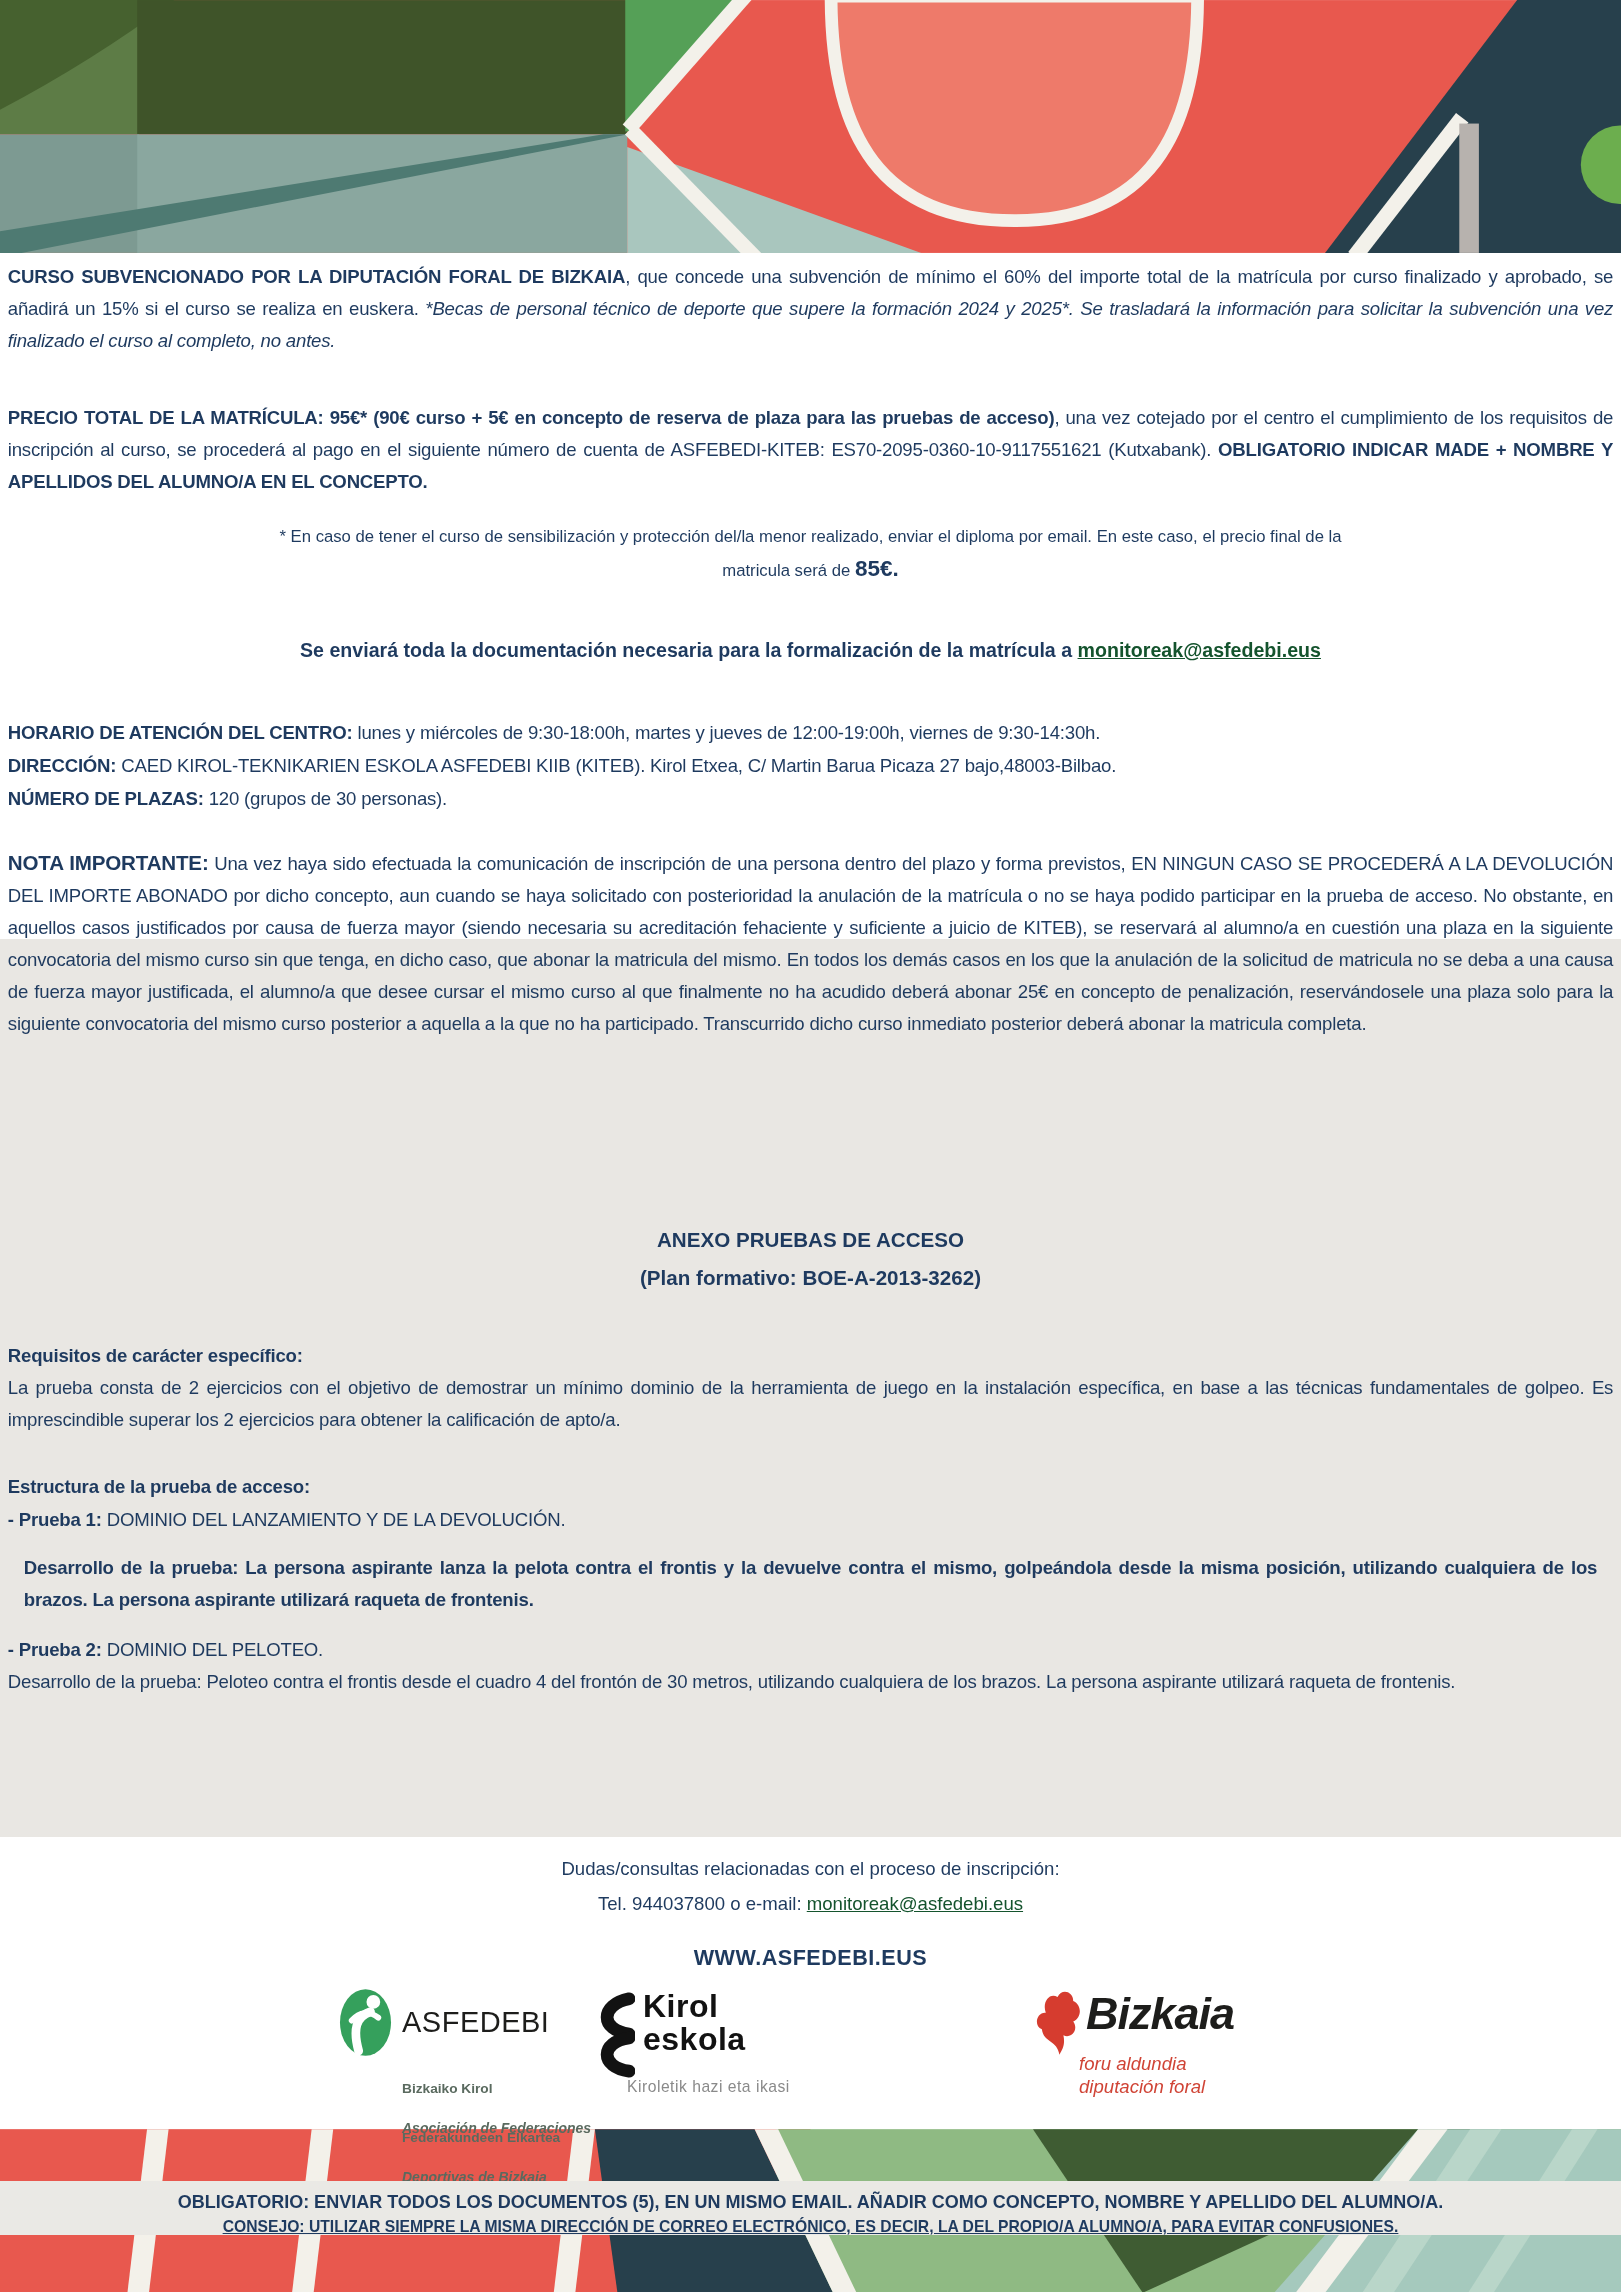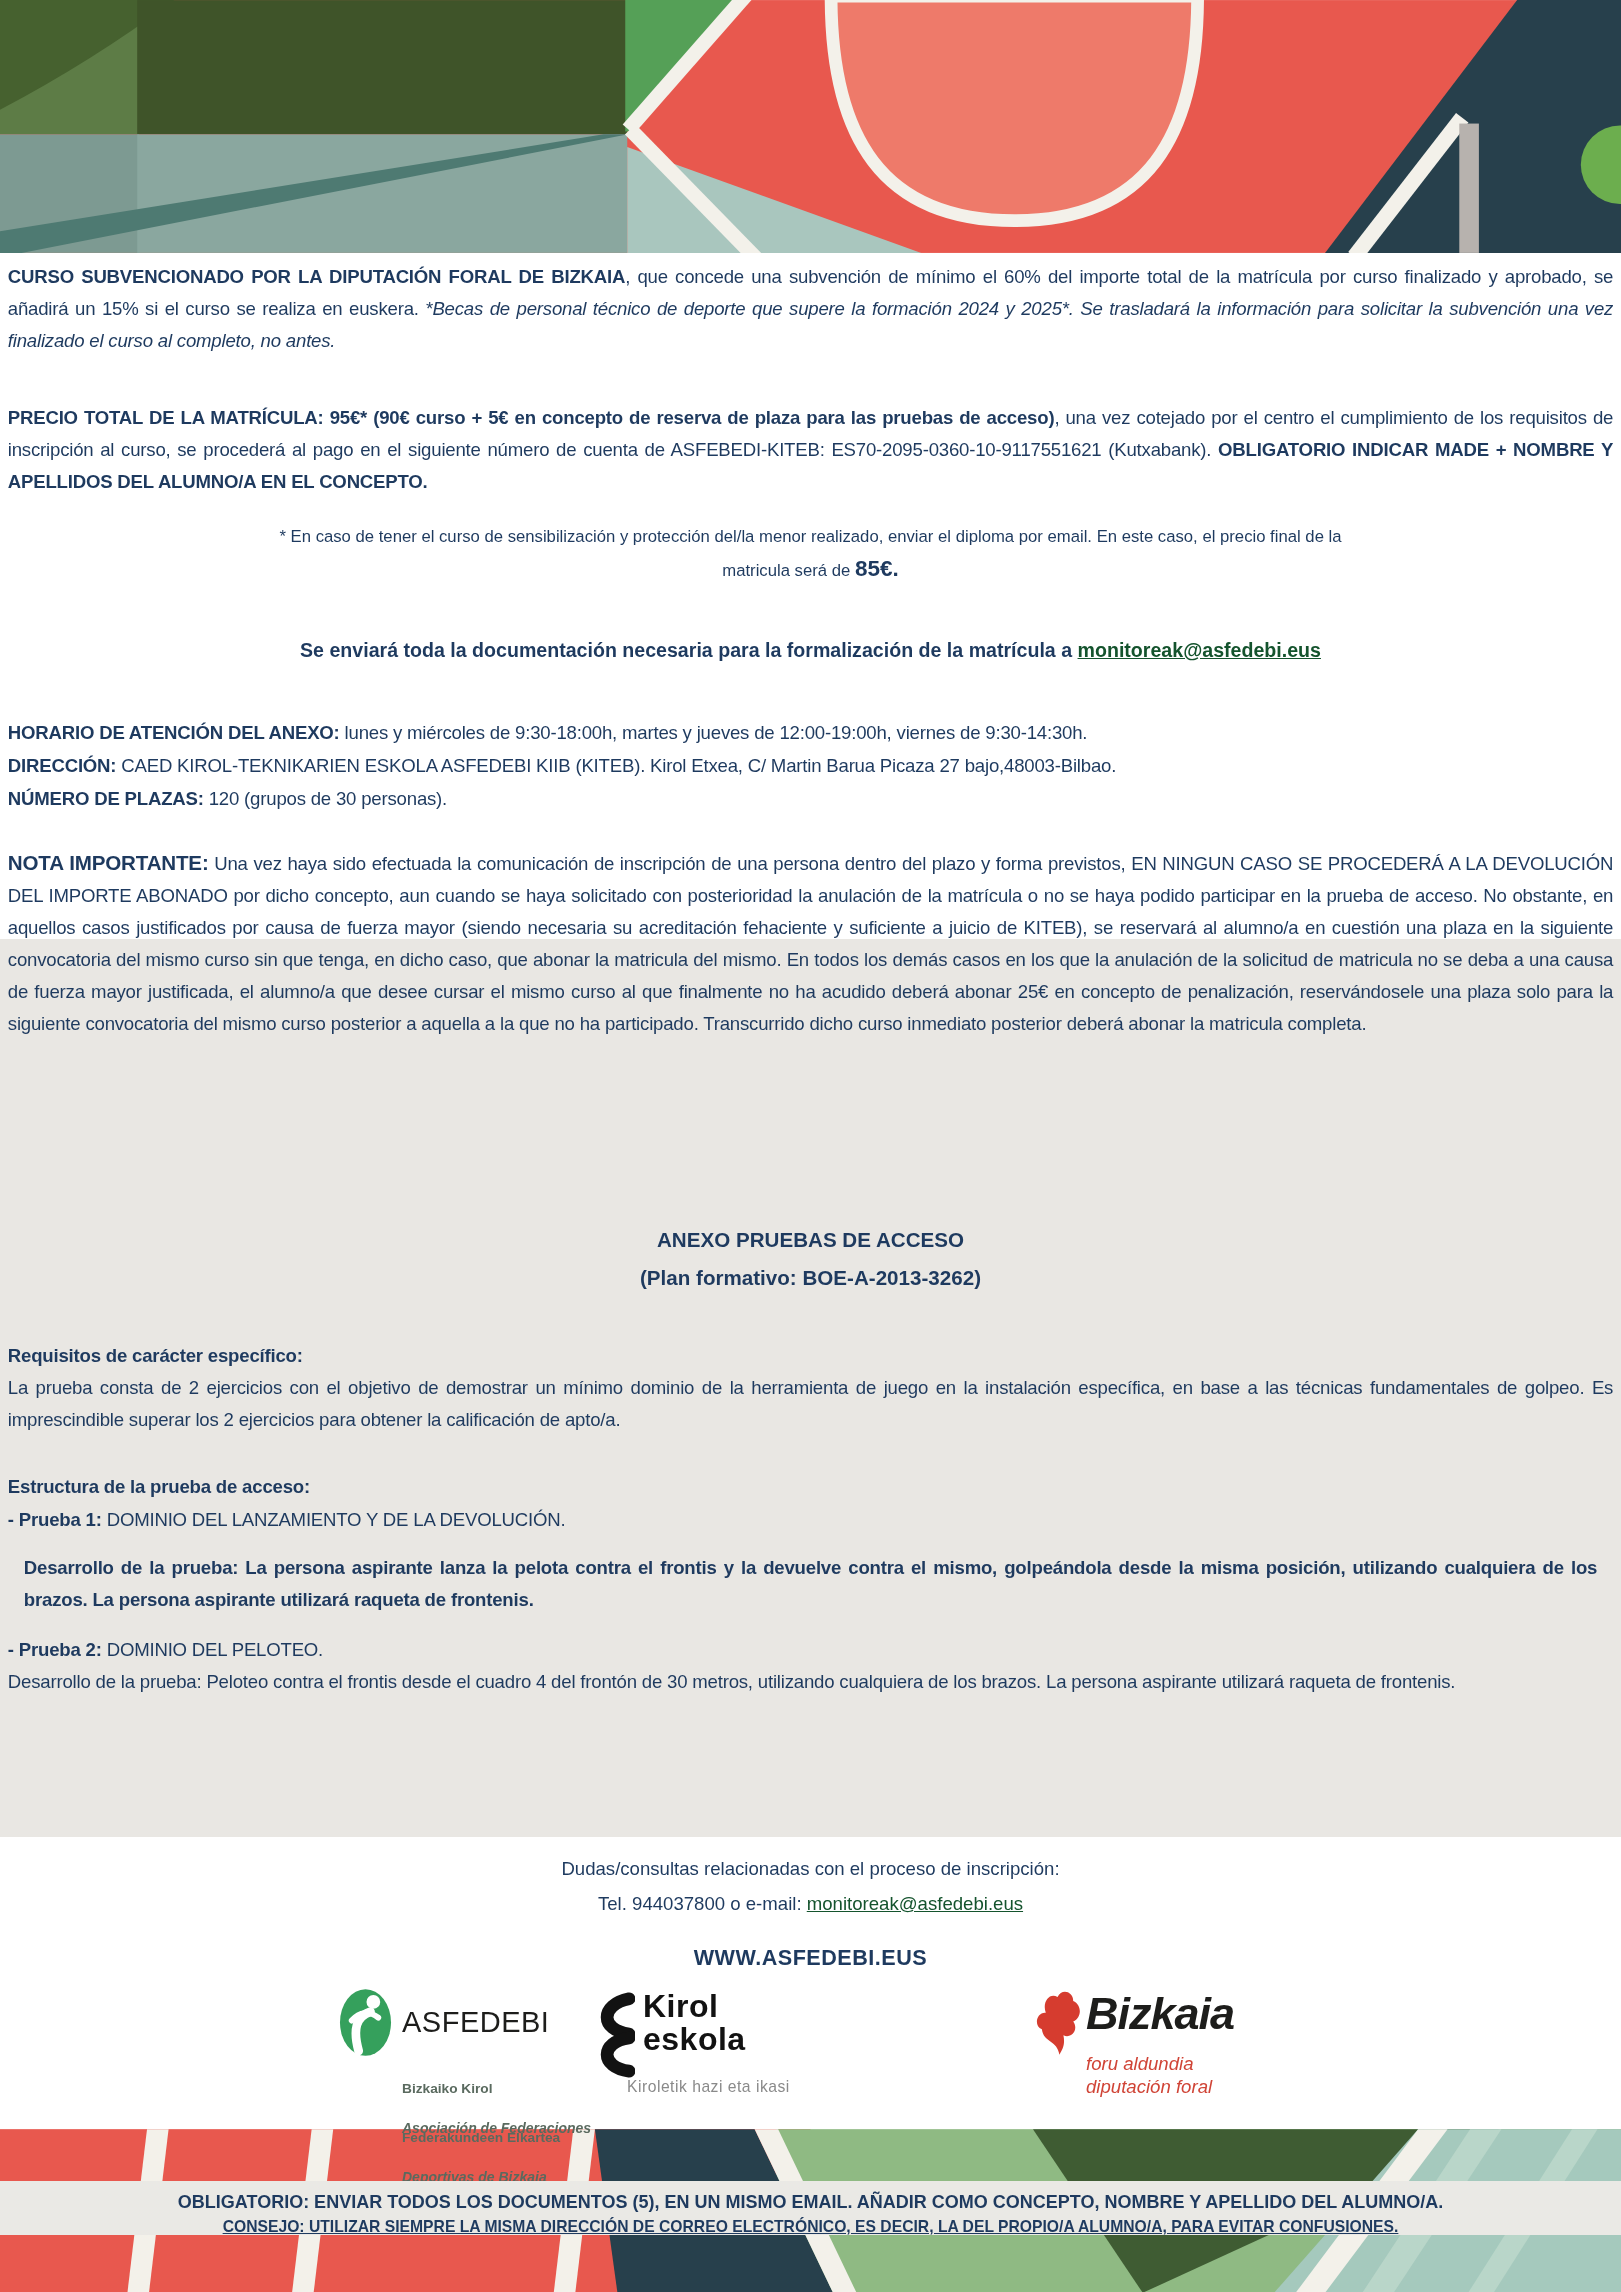--- a/index.html
+++ b/index.html
@@ -70,21 +70,21 @@
       <span>matricula será de </span><span class="b big-price">85€.</span>
     </div>
   </div>
 
   <div class="abs z1 center" style="left:0;width:1621px;top:639px;font-size:19.6px;font-weight:bold;">
     <span>Se enviará toda la documentación necesaria para la formalización de la matrícula a </span><a class="lnk" href="#">monitoreak@asfedebi.eus</a>
   </div>
 
   <div class="abs z1" style="left:7.8px;right:7.8px;top:716px;">
     <div class="hline">
-      <span class="b">HORARIO DE ATENCIÓN DEL ANEXO:</span><span> lunes y miércoles de 9:30-18:00h, martes y jueves de 12:00-19:00h, viernes de 9:30-14:30h.</span>
+      <span class="b">HORARIO DE ATENCIÓN DEL CENTRO:</span><span> lunes y miércoles de 9:30-18:00h, martes y jueves de 12:00-19:00h, viernes de 9:30-14:30h.</span>
     </div>
     <div class="hline">
       <span class="b">DIRECCIÓN:</span><span> CAED KIROL-TEKNIKARIEN ESKOLA ASFEDEBI KIIB (KITEB). Kirol Etxea, C/ Martin Barua Picaza 27 bajo,48003-Bilbao.</span>
     </div>
     <div class="hline">
       <span class="b">NÚMERO DE PLAZAS:</span><span> 120 (grupos de 30 personas).</span>
     </div>
   </div>
 
   <p class="abs z1 para" style="left:7.8px;right:7.8px;top:847px;margin:0;">
@@ -151,21 +151,21 @@
     <div class="abs kirol-title" style="left:55px;top:2px;">Kirol</div>
     <div class="abs kirol-title" style="left:55px;top:35px;">eskola</div>
     <div class="abs kirol-tag" style="left:39px;top:90px;">Kiroletik hazi eta ikasi</div>
   </div>
 
   <div class="abs z1" style="left:1035px;top:1982px;width:294px;height:137px;">
     <svg class="abs" style="left:0;top:5.9px;" width="49" height="69" viewBox="0 0 50 70" aria-hidden="true">
       <path d="M25,68 C22,52 9,56 7,42 C-2,38 2,24 11,25 C7,14 15,4 23,9 C27,0 39,3 39,13 C48,17 48,30 39,34 C45,42 37,52 29,48 C31,58 28,62 25,68 Z" fill="#d63c2f"></path>
     </svg>
     <div class="abs bizkaia-title" style="left:51px;top:5.9px;">Bizkaia</div>
-    <div class="abs" style="left:51px;top:71px;">
+    <div class="abs" style="left:44px;top:71px;">
       <div class="bizkaia-sub">foru aldundia</div>
       <div class="bizkaia-sub">diputación foral</div>
     </div>
   </div>
 
   <svg class="abs" style="left:0;top:2129px;" width="1621" height="164" viewBox="0 0 1654 167" aria-hidden="true">
     <rect x="0" y="0" width="827" height="167" fill="#e8584e"></rect>
     <rect x="792" y="0" width="862" height="167" fill="#8fba83"></rect>
     <polygon points="1054,0 1530,0 1166,167" fill="#3f5c33"></polygon>
     <polygon points="1447,0 1654,0 1654,167 1300,167" fill="#a5c9bd"></polygon>

